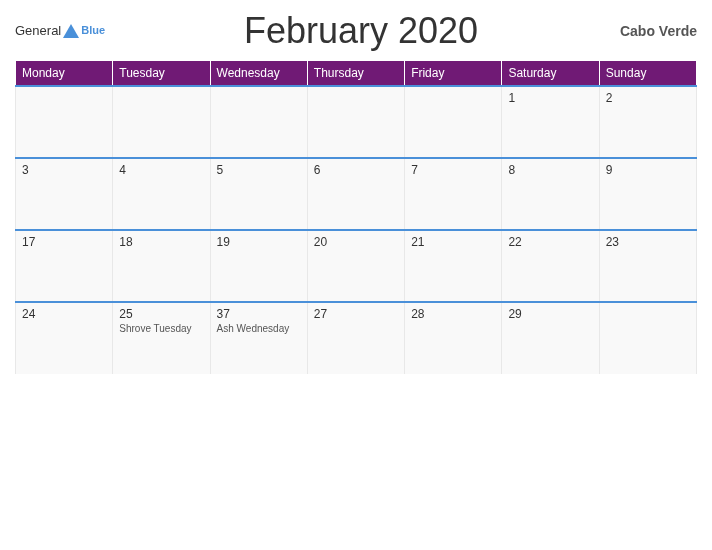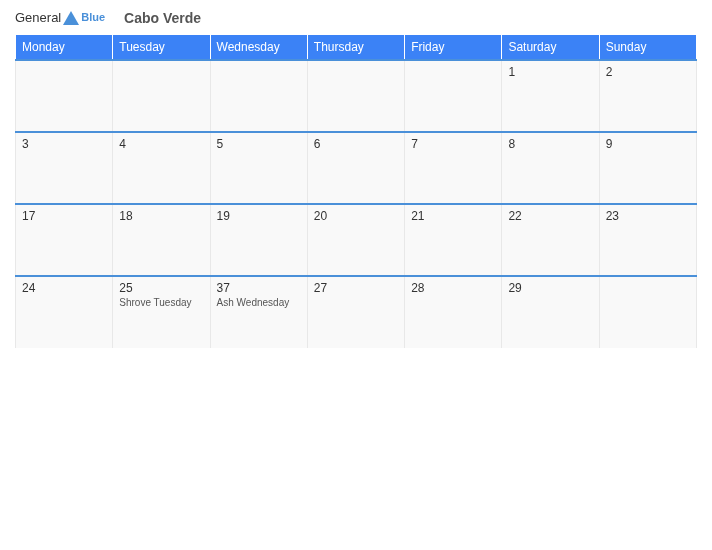--- a/index.html
+++ b/index.html
@@ -58,21 +58,21 @@
       color: #555;
       text-align: right;
       min-width: 80px;
       font-weight: bold;
     }
     .calendar-table {
       width: 100%;
       border-collapse: collapse;
     }
     .calendar-table thead tr th {
-      background-color: #3b82f6;
+      background-color: #701a75;
       color: #fff;
       font-size: 12px;
       font-weight: normal;
       padding: 5px 6px;
       text-align: left;
       border: 1px solid #fff;
     }
     .calendar-table tbody tr {
       border-top: 2px solid #4a90d9;
     }
@@ -106,20 +106,21 @@
 </head>
 <body>
 
 <div class="calendar-wrapper">
   <div class="header">
     <div class="logo">
       <span class="logo-text-general">General</span>
       <span class="logo-triangle"></span>
       <span class="logo-text-blue">Blue</span>
     </div>
+    <div class="title">February 2020</div>
     <div class="country">Cabo Verde</div>
   </div>
 
   <table class="calendar-table">
     <thead>
       <tr>
         <th>Monday</th>
         <th>Tuesday</th>
         <th>Wednesday</th>
         <th>Thursday</th>

